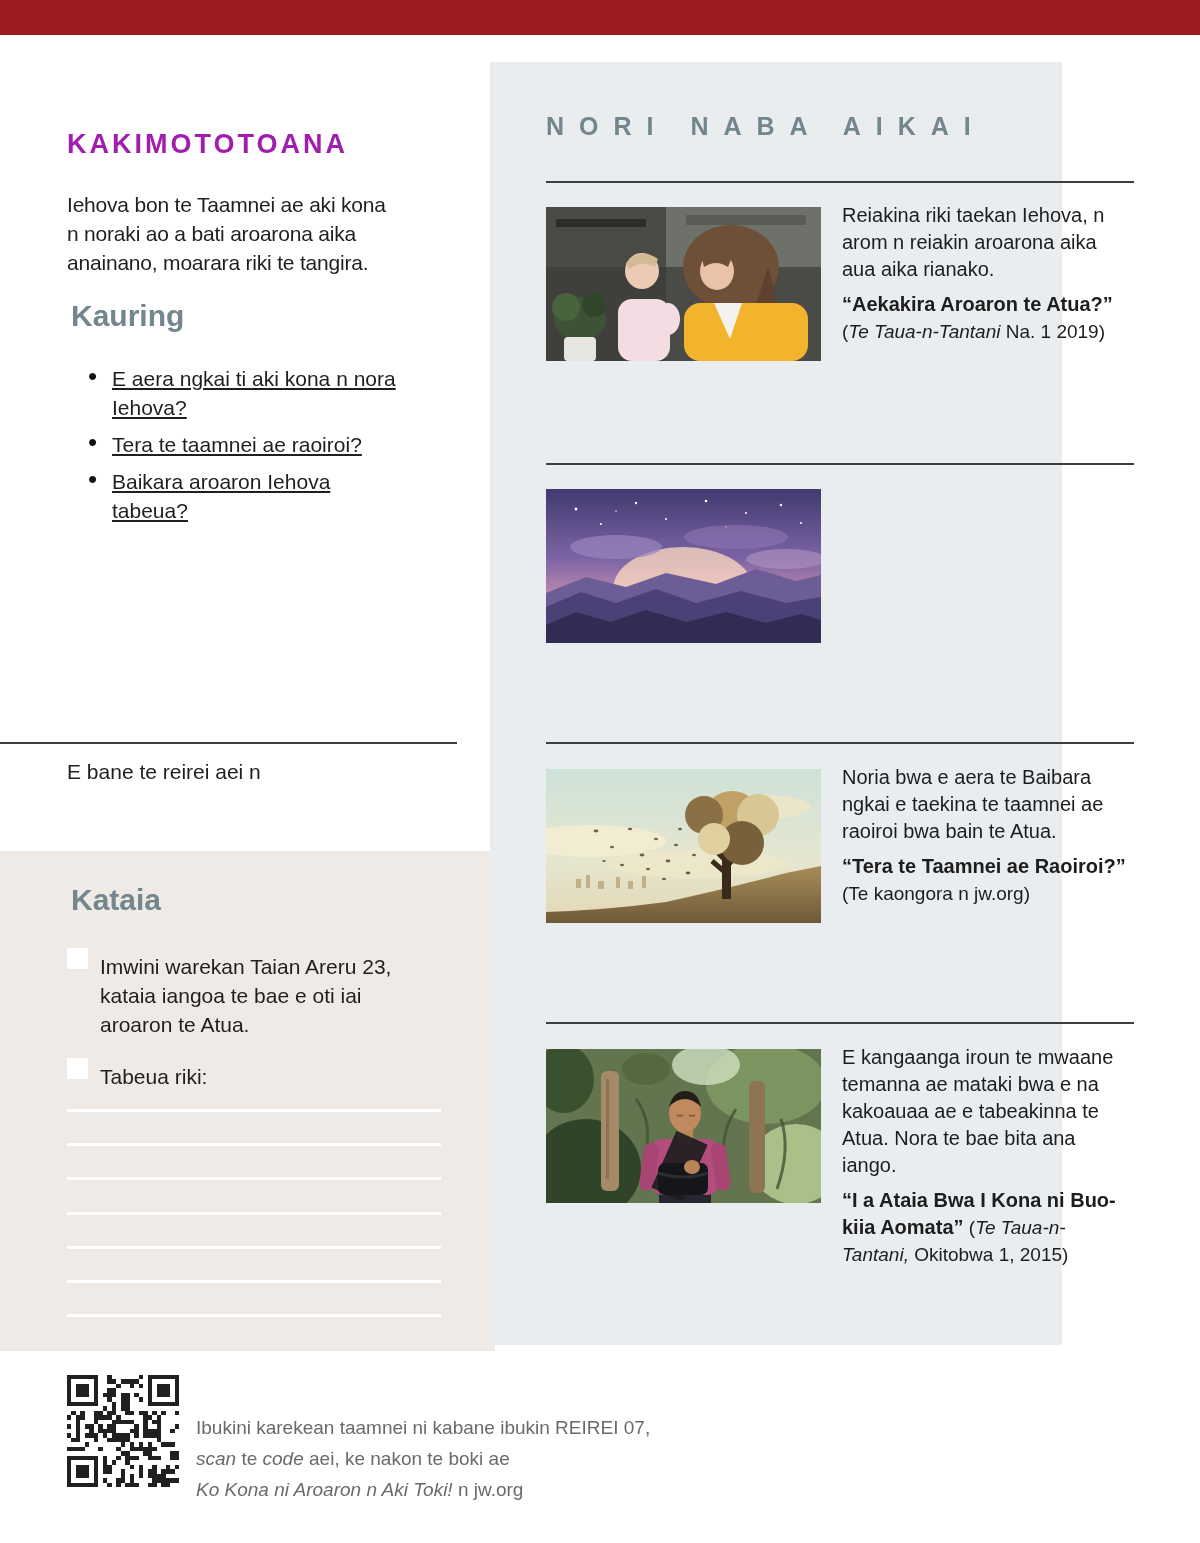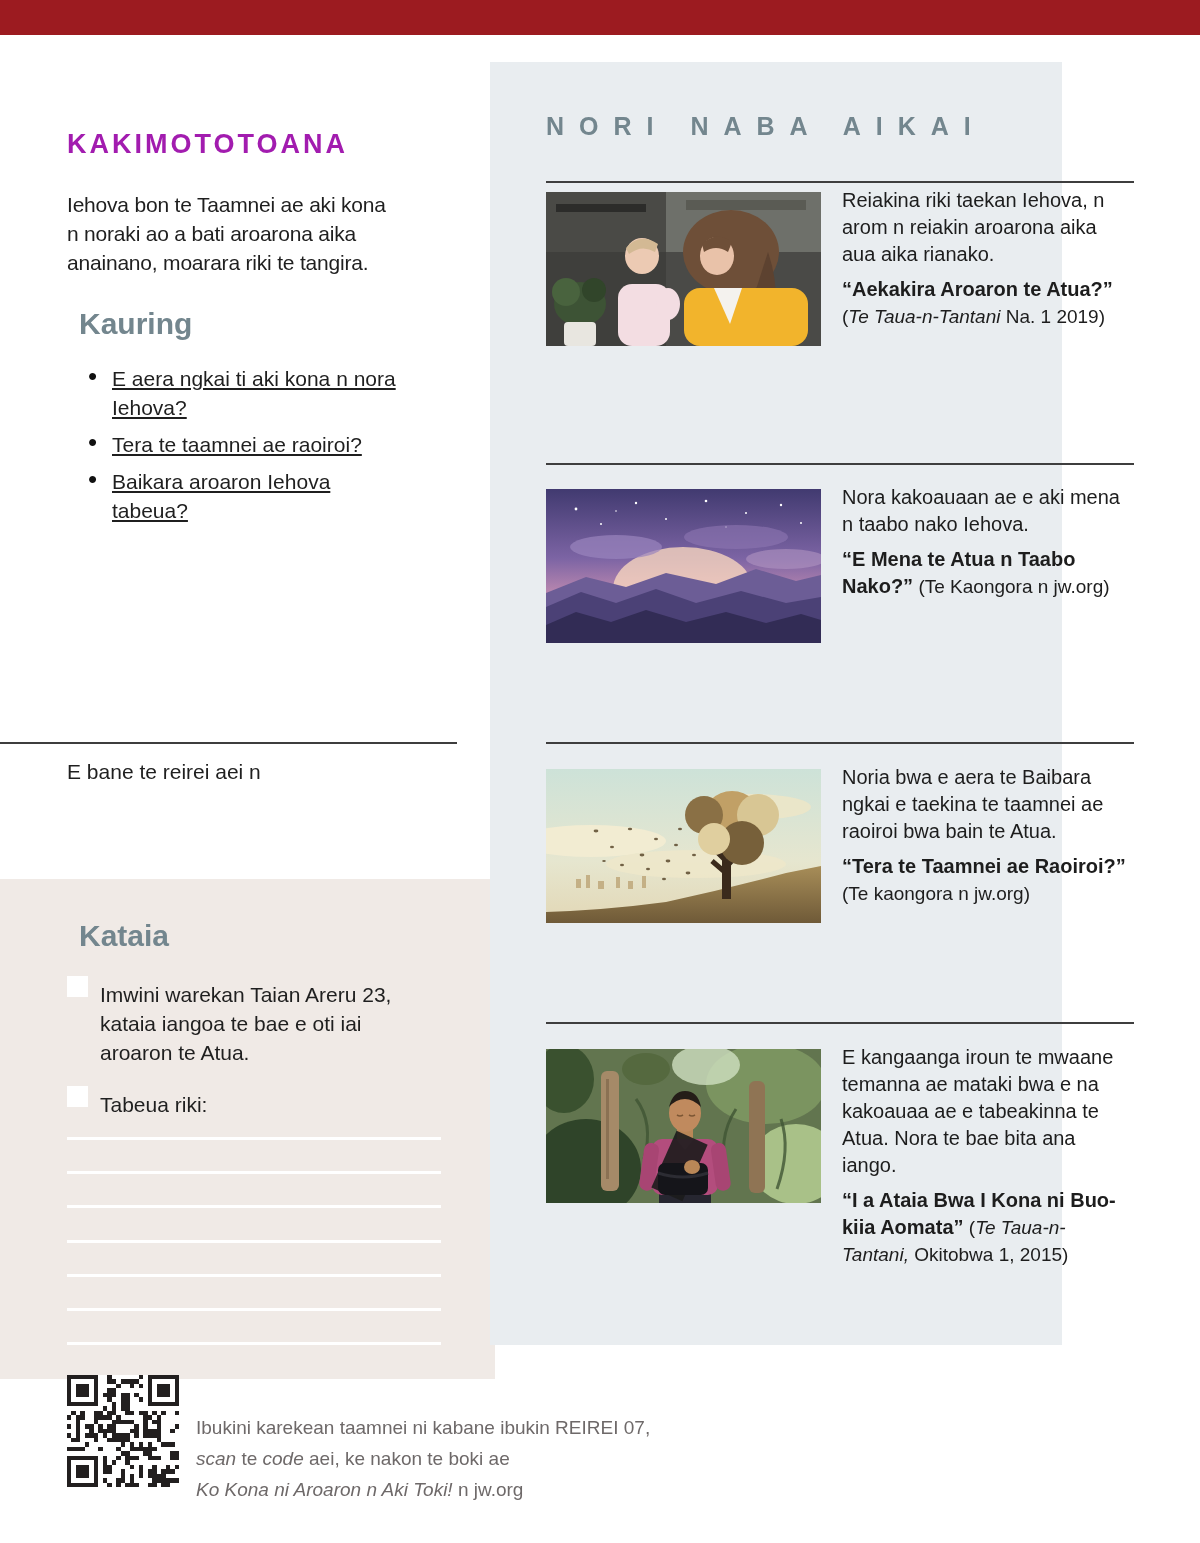--- a/index.html
+++ b/index.html
@@ -4,30 +4,30 @@
 <style>
   html,body{margin:0;padding:0;background:#ffffff;}
   .page{position:relative;width:1200px;height:1543px;background:#ffffff;overflow:hidden;
         font-family:"Liberation Sans","DejaVu Sans",sans-serif;color:#1f1f1f;}
   .topbar{position:absolute;left:0;top:0;width:1200px;height:35px;background:#9c1b20;}
 
   
   .gold-title{position:absolute;left:67px;top:111px;font-size:27px;font-weight:bold;
               letter-spacing:3px;color:#a21caf;}
   .intro{position:absolute;left:67px;top:169px;width:332px;font-size:21px;line-height:29px;letter-spacing:-0.2px;}
-  .slate-h{font-size:30px;font-weight:bold;color:#73868e;margin:12px;}
+  .slate-h{font-size:30px;font-weight:bold;color:#73868e;margin:4px;}
   .kauring{position:absolute;left:67px;top:295px;}
   .bullets{position:absolute;left:88px;top:364px;width:312px;margin:0;padding:0;list-style:none;
            font-size:21px;line-height:29px;text-decoration:underline;}
   .bullets li{position:relative;padding-left:24px;margin-bottom:8px;}
   .bullets li:before{content:"\2022";position:absolute;left:0;top:-2px;font-size:26px;color:#111;}
   .hr-left{position:absolute;left:0;top:742px;width:457px;height:2px;background:#3d3d3d;}
   .ebane{position:absolute;left:67px;top:760px;font-size:21px;}
 
-  .beige{position:absolute;left:0;top:879px;width:495px;height:500px;background:#f0eae6;}
+  .beige{position:absolute;left:0;top:851px;width:495px;height:500px;background:#f0eae6;}
   .kataia-h{position:absolute;left:67px;top:28px;}
   .task{position:absolute;font-size:21px;line-height:29px;width:310px;}
   .checkbox{position:absolute;width:21px;height:21px;background:#ffffff;}
   .wline{position:absolute;left:67px;width:374px;height:3px;background:#ffffff;}
 
   
   .gray-panel{position:absolute;left:490px;top:62px;width:572px;height:1283px;background:#e9edf0;}
   .nori-title{position:absolute;left:56px;top:50px;font-size:25px;font-weight:bold;
               letter-spacing:15px;color:#73868e;white-space:nowrap;}
   .divider{position:absolute;left:56px;width:588px;height:2px;background:#3e3e3e;}
@@ -87,21 +87,21 @@
   </div>
 
   <div class="gray-panel">
     <div class="nori-title">NORI NABA AIKAI</div>
 
     <div class="divider" style="top:119px;"></div>
     <div class="divider" style="top:401px;"></div>
     <div class="divider" style="top:680px;"></div>
     <div class="divider" style="top:960px;"></div>
 
-    <div class="entry" style="top:130px;">
+    <div class="entry" style="top:145px;">
       <div class="pic">
         <svg width="275" height="154" viewBox="0 0 275 154" xmlns="http://www.w3.org/2000/svg">
           <rect width="275" height="154" fill="#4a4a47"></rect>
           <rect x="0" y="0" width="275" height="60" fill="#6e706a"></rect>
           <rect x="0" y="0" width="120" height="154" fill="#3a3a38" opacity="0.7"></rect>
           <rect x="10" y="12" width="90" height="8" fill="#2c2c2a"></rect>
           <rect x="140" y="8" width="120" height="10" fill="#55564f" opacity="0.8"></rect>
           <ellipse cx="34" cy="112" rx="26" ry="22" fill="#3d5335"></ellipse>
           <ellipse cx="20" cy="100" rx="14" ry="14" fill="#49633e"></ellipse>
           <ellipse cx="48" cy="98" rx="12" ry="12" fill="#31452a"></ellipse>
@@ -152,26 +152,20 @@
             </g>
           <ellipse cx="137" cy="100" rx="70" ry="42" fill="#ffdcc0" opacity="0.75"></ellipse>
           <ellipse cx="137" cy="108" rx="30" ry="18" fill="#fff0da" opacity="0.9"></ellipse>
           <ellipse cx="70" cy="58" rx="46" ry="12" fill="#9a85bd" opacity="0.7"></ellipse>
           <ellipse cx="190" cy="48" rx="52" ry="12" fill="#8d77b2" opacity="0.6"></ellipse>
           <ellipse cx="240" cy="70" rx="40" ry="10" fill="#b195c2" opacity="0.6"></ellipse>
           <polygon points="0,104 40,88 80,98 120,84 170,95 210,80 250,92 275,86 275,154 0,154" fill="#6c5d96"></polygon>
           <polygon points="0,118 35,103 70,114 110,100 150,114 195,102 240,114 275,108 275,154 0,154" fill="#4b4176"></polygon>
           <polygon points="0,136 30,123 65,133 100,121 140,133 180,123 220,134 255,125 275,131 275,154 0,154" fill="#322c55"></polygon>
         </svg>
-      </div>
-      <div class="etext">
-        <p>Nora kakoauaan ae e aki mena n taabo nako Iehova.</p>
-        <p class="quote-line">
-          <span class="q">“E Mena te Atua n Taabo Nako?”</span><span class="cite"><span> (</span><span class="it"></span><span>Te Kaongora n jw.org)</span></span>
-        </p>
       </div>
     </div>
 
     <div class="entry" style="top:707px;">
       <div class="pic">
         <svg width="275" height="154" viewBox="0 0 275 154" xmlns="http://www.w3.org/2000/svg">
           <defs>
             <linearGradient id="sky3" x1="0" y1="0" x2="0" y2="1">
               <stop offset="0" stop-color="#cde2d8"></stop>
                 <stop offset="0.6" stop-color="#e6e6cf"></stop>

